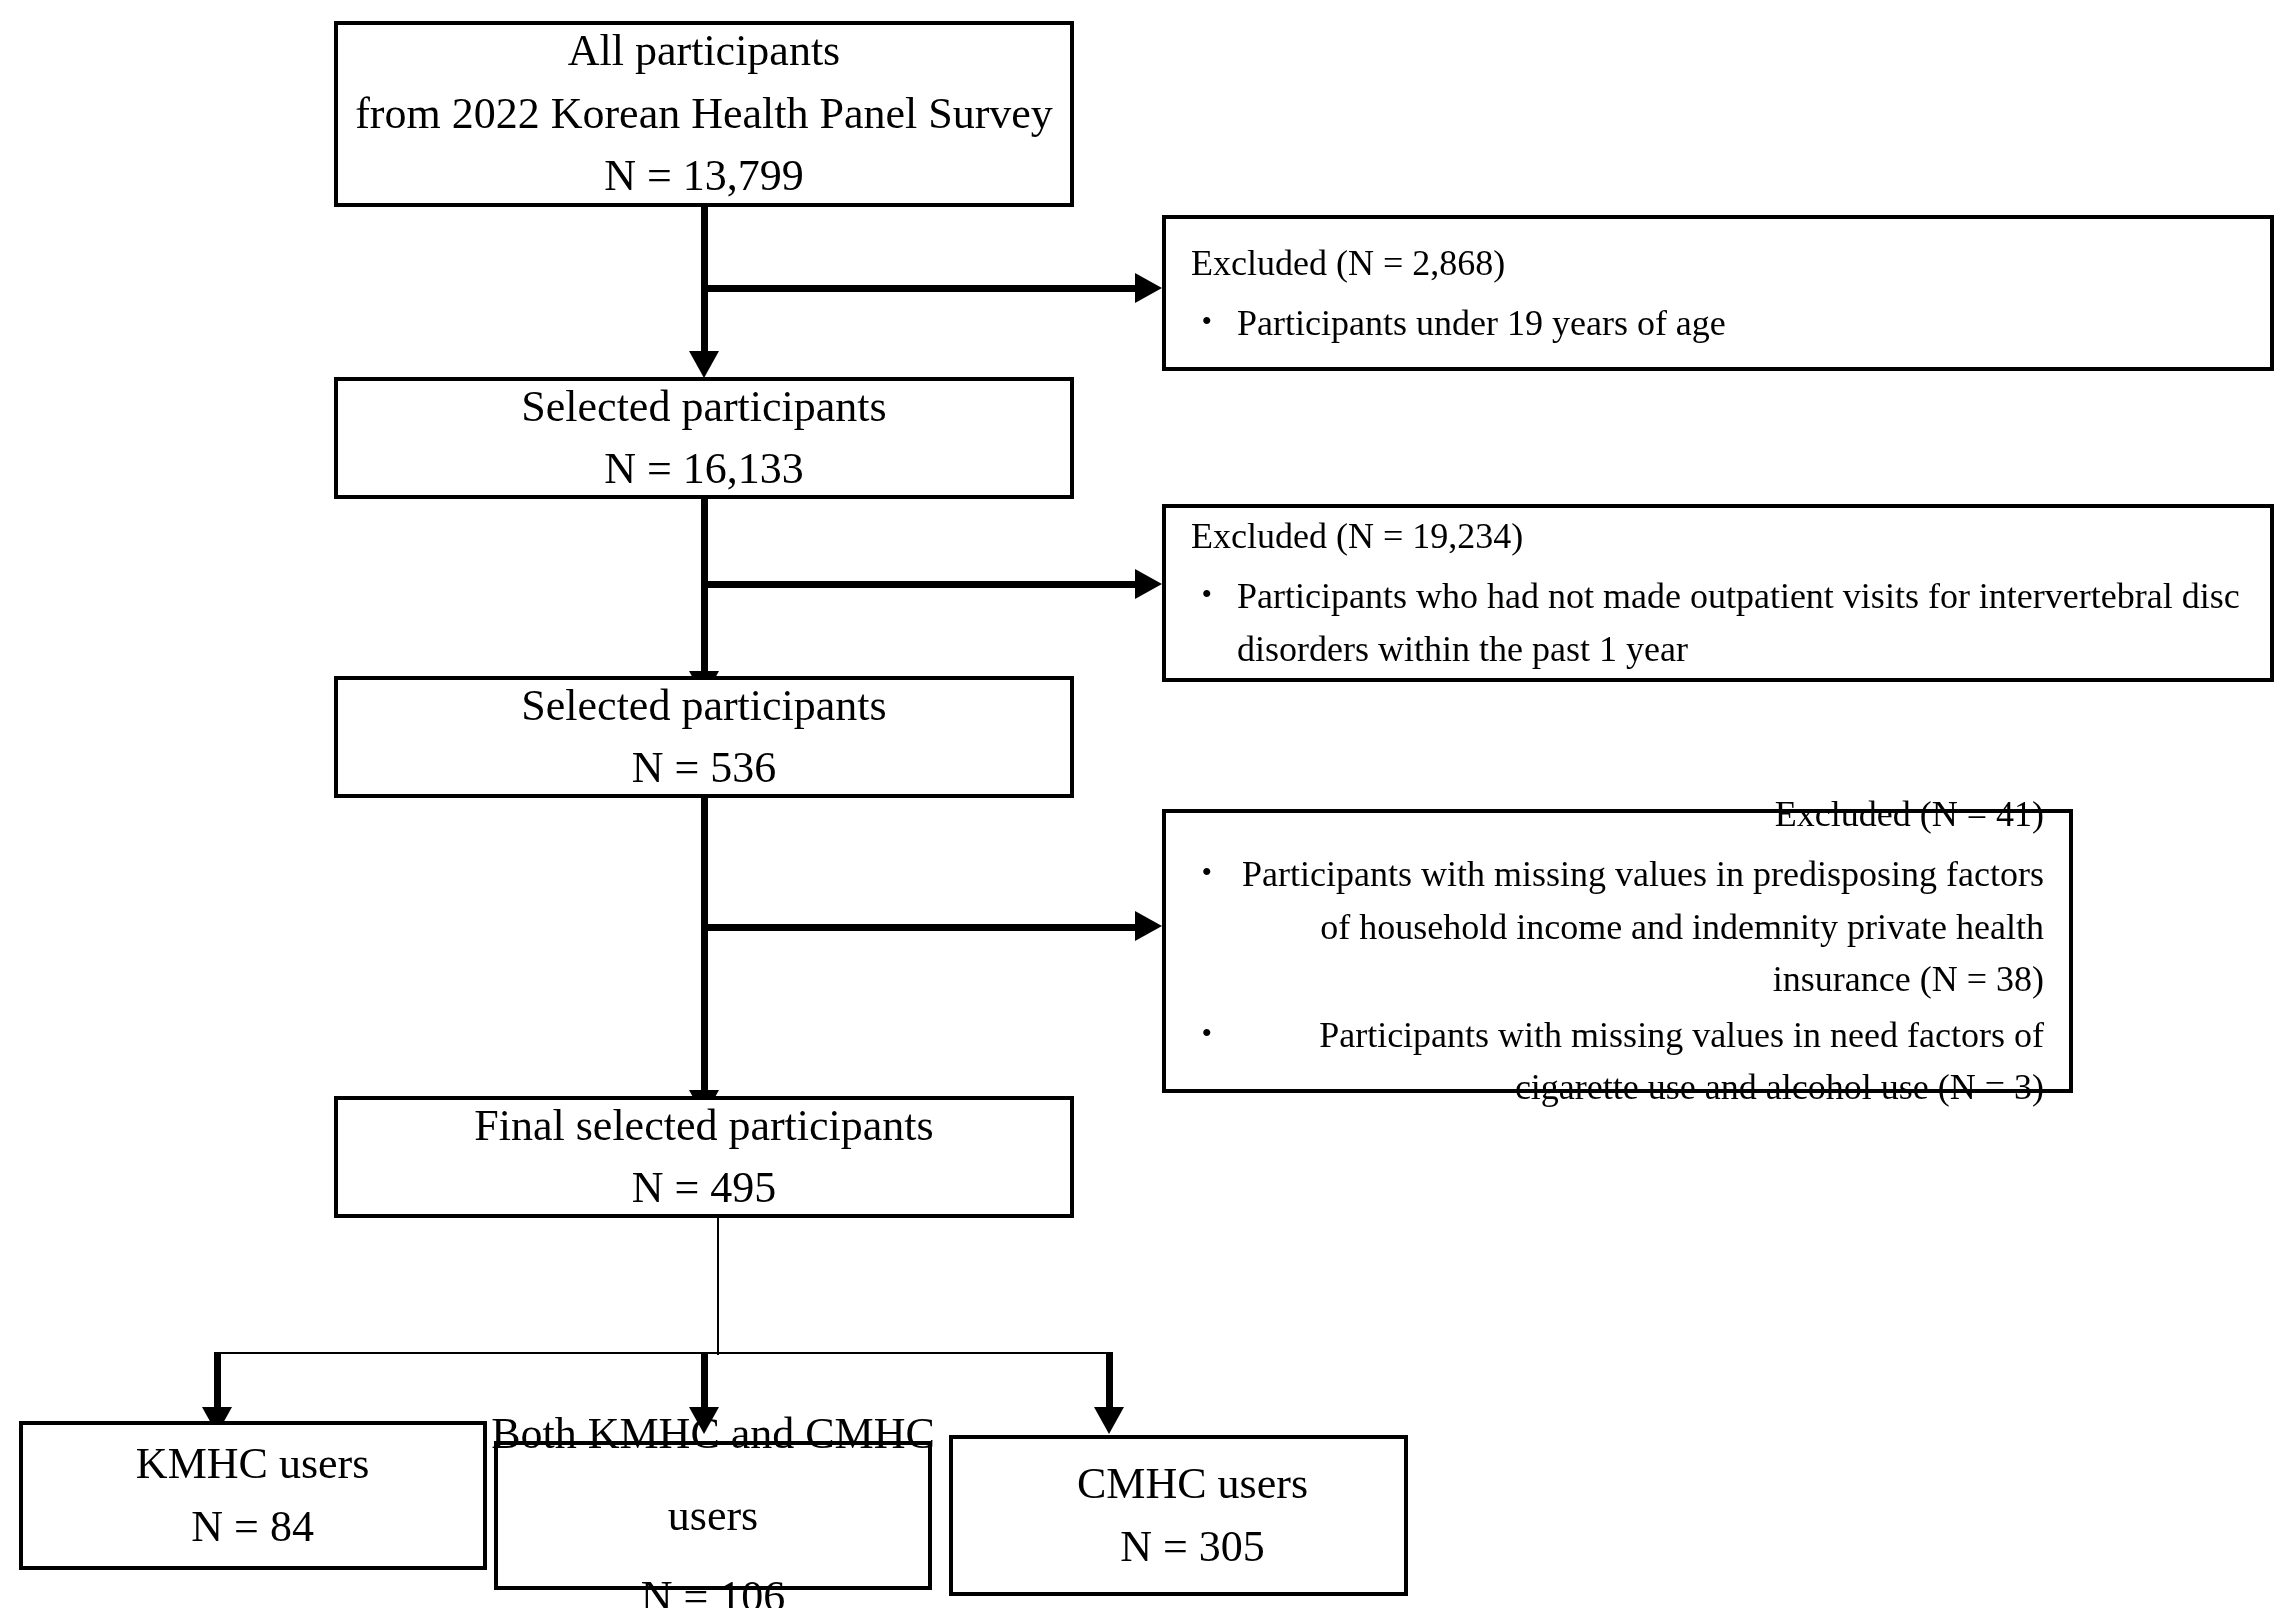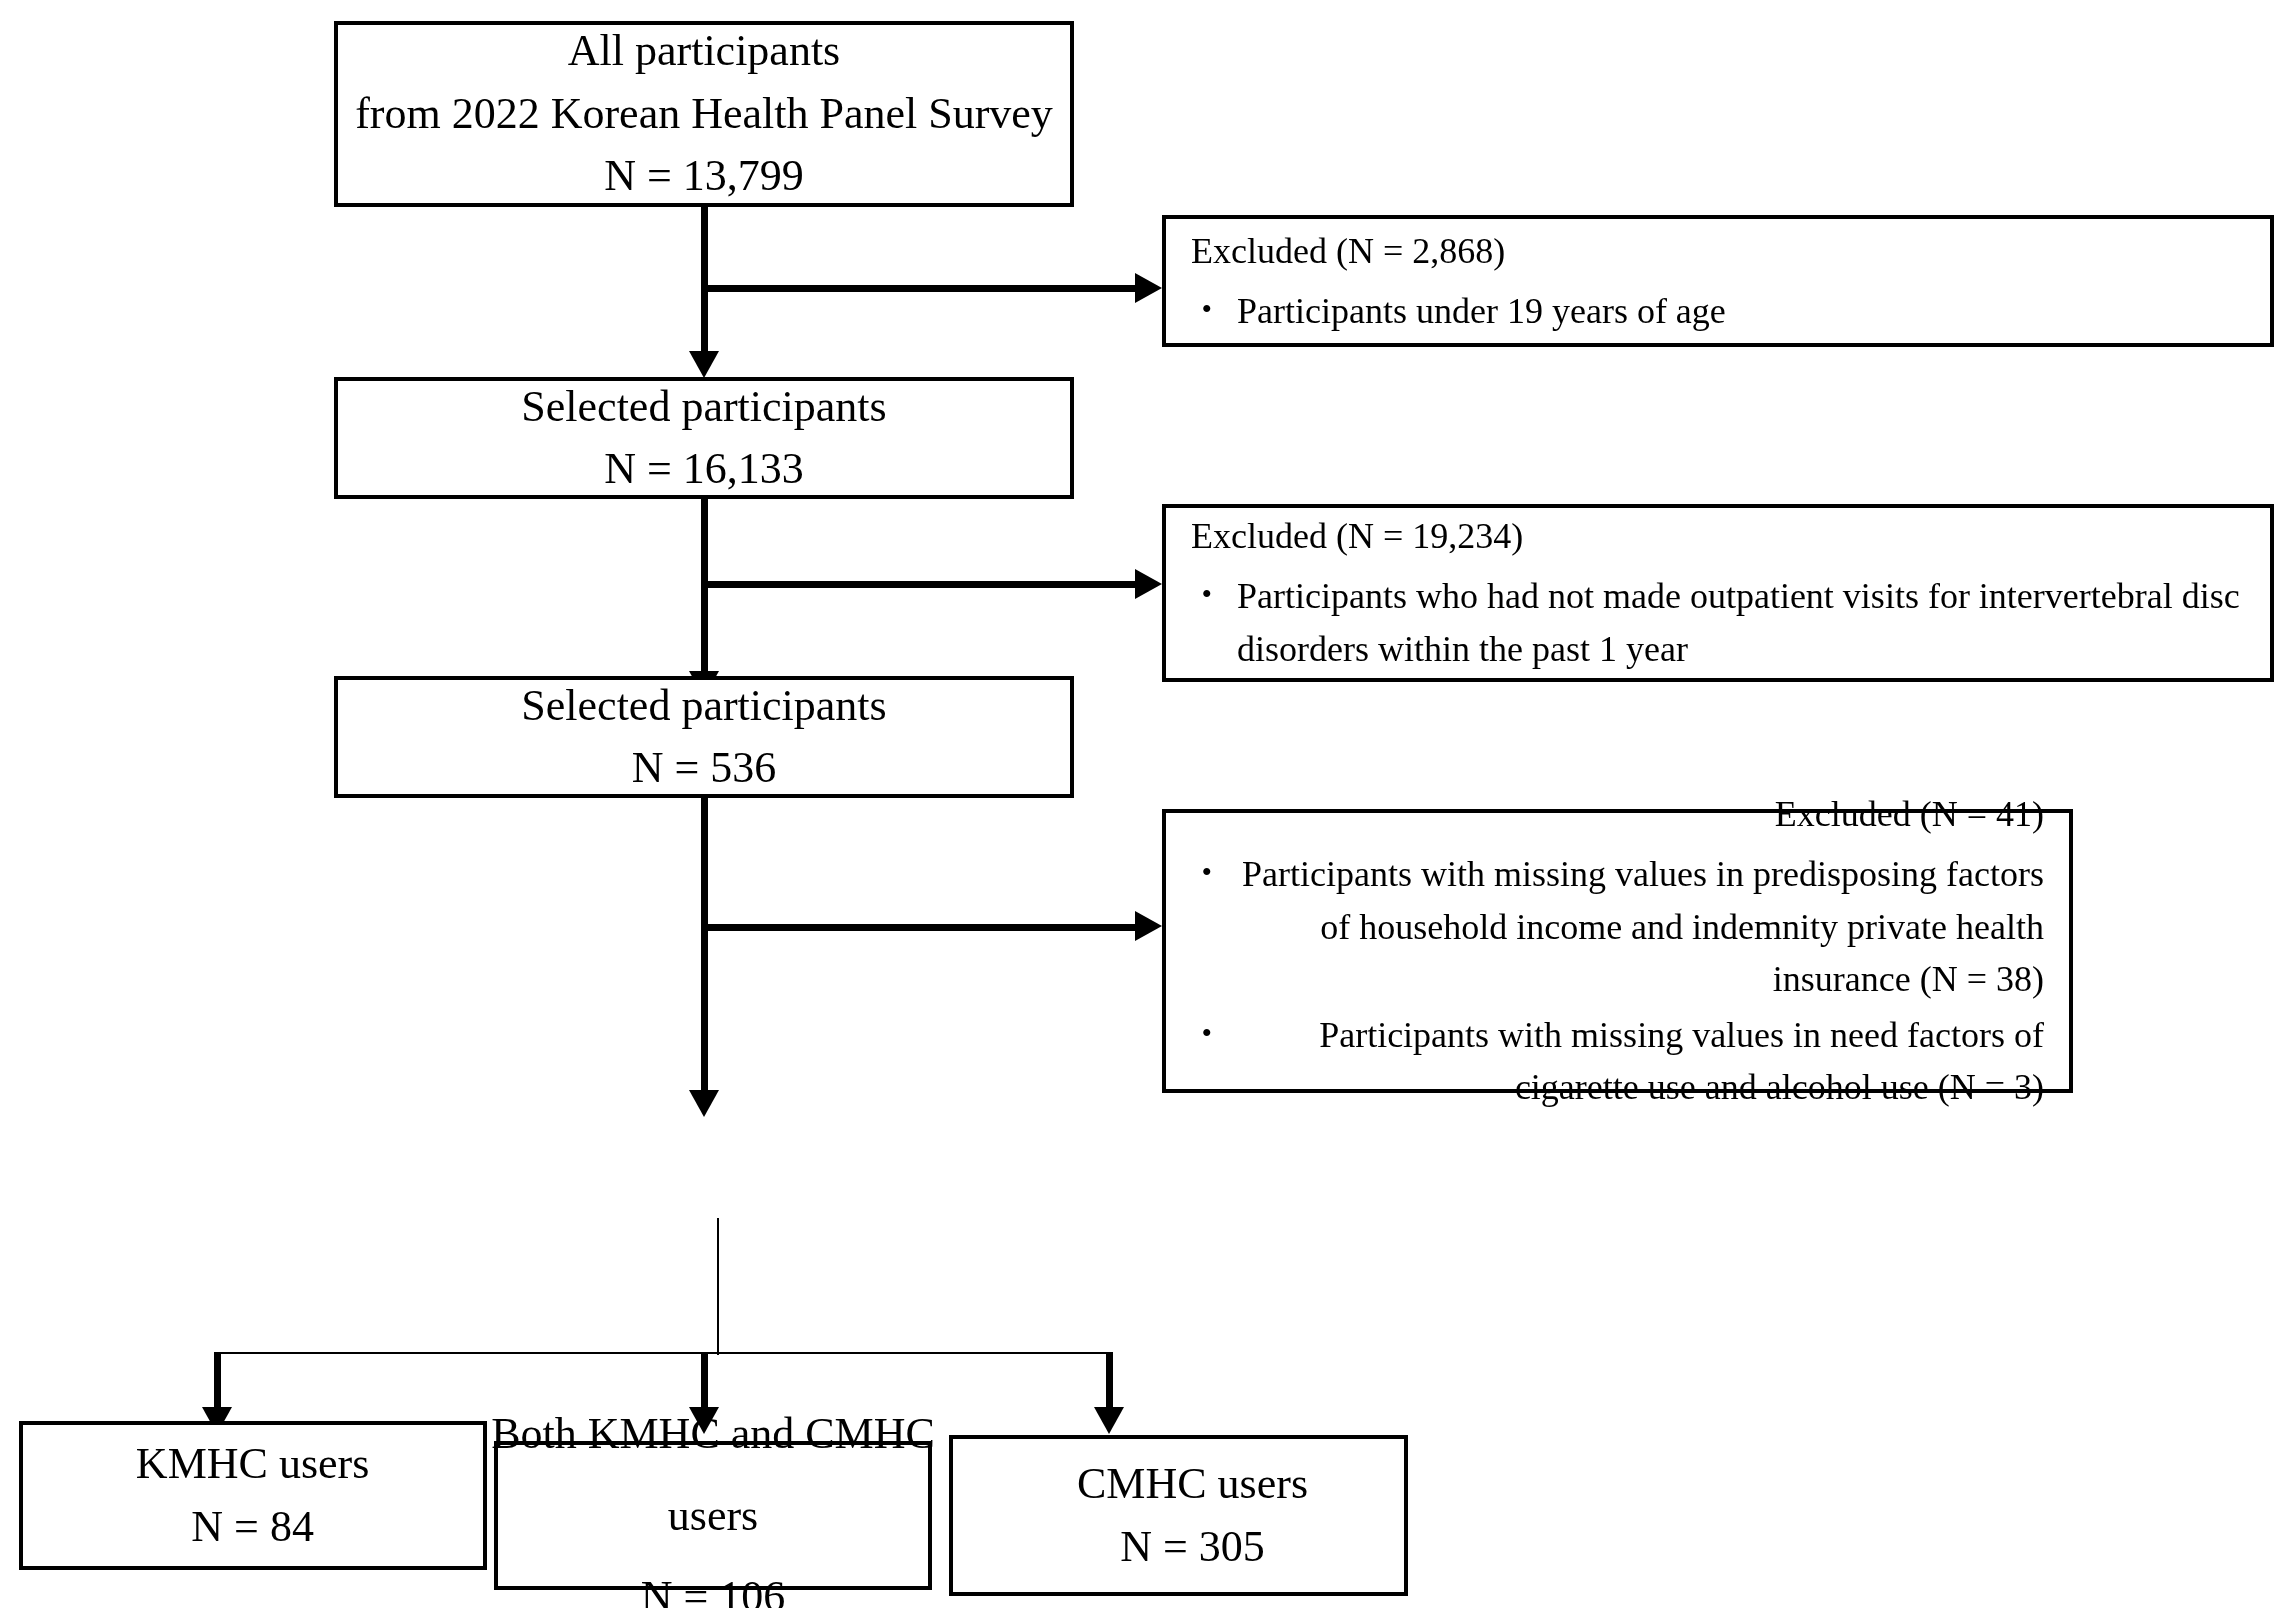--- a/index.html
+++ b/index.html
@@ -126,21 +126,21 @@
     <span class="line">from 2022 Korean Health Panel Survey</span>
     <span class="line">N = 13,799</span>
   </div>
 
   <div class="vline" style="left:701px; top:206px; height:146px;"></div>
   <div class="arrow-down" style="left:689px; top:351px;"></div>
 
   <div class="hline" style="left:701px; top:285px; width:435px;"></div>
   <div class="arrow-right" style="left:1135px; top:273px;"></div>
 
-  <div class="excl" style="left:1162px; top:215px; width:1112px; height:132px;">
+  <div class="excl" style="left:1162px; top:215px; width:1112px; height:156px;">
     <span class="excl-title">Excluded (N = 2,868)</span>
     <ul class="excl-list">
       <li>
         <span class="bullet">•</span>
         <span>Participants under 19 years of age</span>
       </li>
     </ul>
   </div>
 
   <div class="box centered fsz" style="left:334px; top:377px; width:740px; height:122px;">
@@ -182,20 +182,24 @@
         <span class="bullet">•</span>
         <span>Participants with missing values in predisposing factors of household income and indemnity private health insurance (N = 38)</span>
       </li>
       <li>
         <span class="bullet">•</span>
         <span>Participants with missing values in need factors of cigarette use and alcohol use (N = 3)</span>
       </li>
     </ul>
   </div>
 
+  <div class="box centered fsz" style="left:334px; top:1096px; width:740px; height:122px;">
+    <span class="line">Final selected participants</span>
+    <span class="line">N = 495</span>
+  </div>
 
   <div class="vline-thin" style="left:717px; top:1218px; height:137px;"></div>
   <div class="hline-thin" style="left:318px; top:1352px; width:795px;"></div>
 
   <div class="vline" style="left:214px; top:1352px; height:56px;"></div>
   <div class="hline-thin" style="left:214px; top:1352px; width:108px;"></div>
   <div class="arrow-down" style="left:202px; top:1407px;"></div>
 
   <div class="vline" style="left:701px; top:1352px; height:56px;"></div>
   <div class="arrow-down" style="left:689px; top:1407px;"></div>

